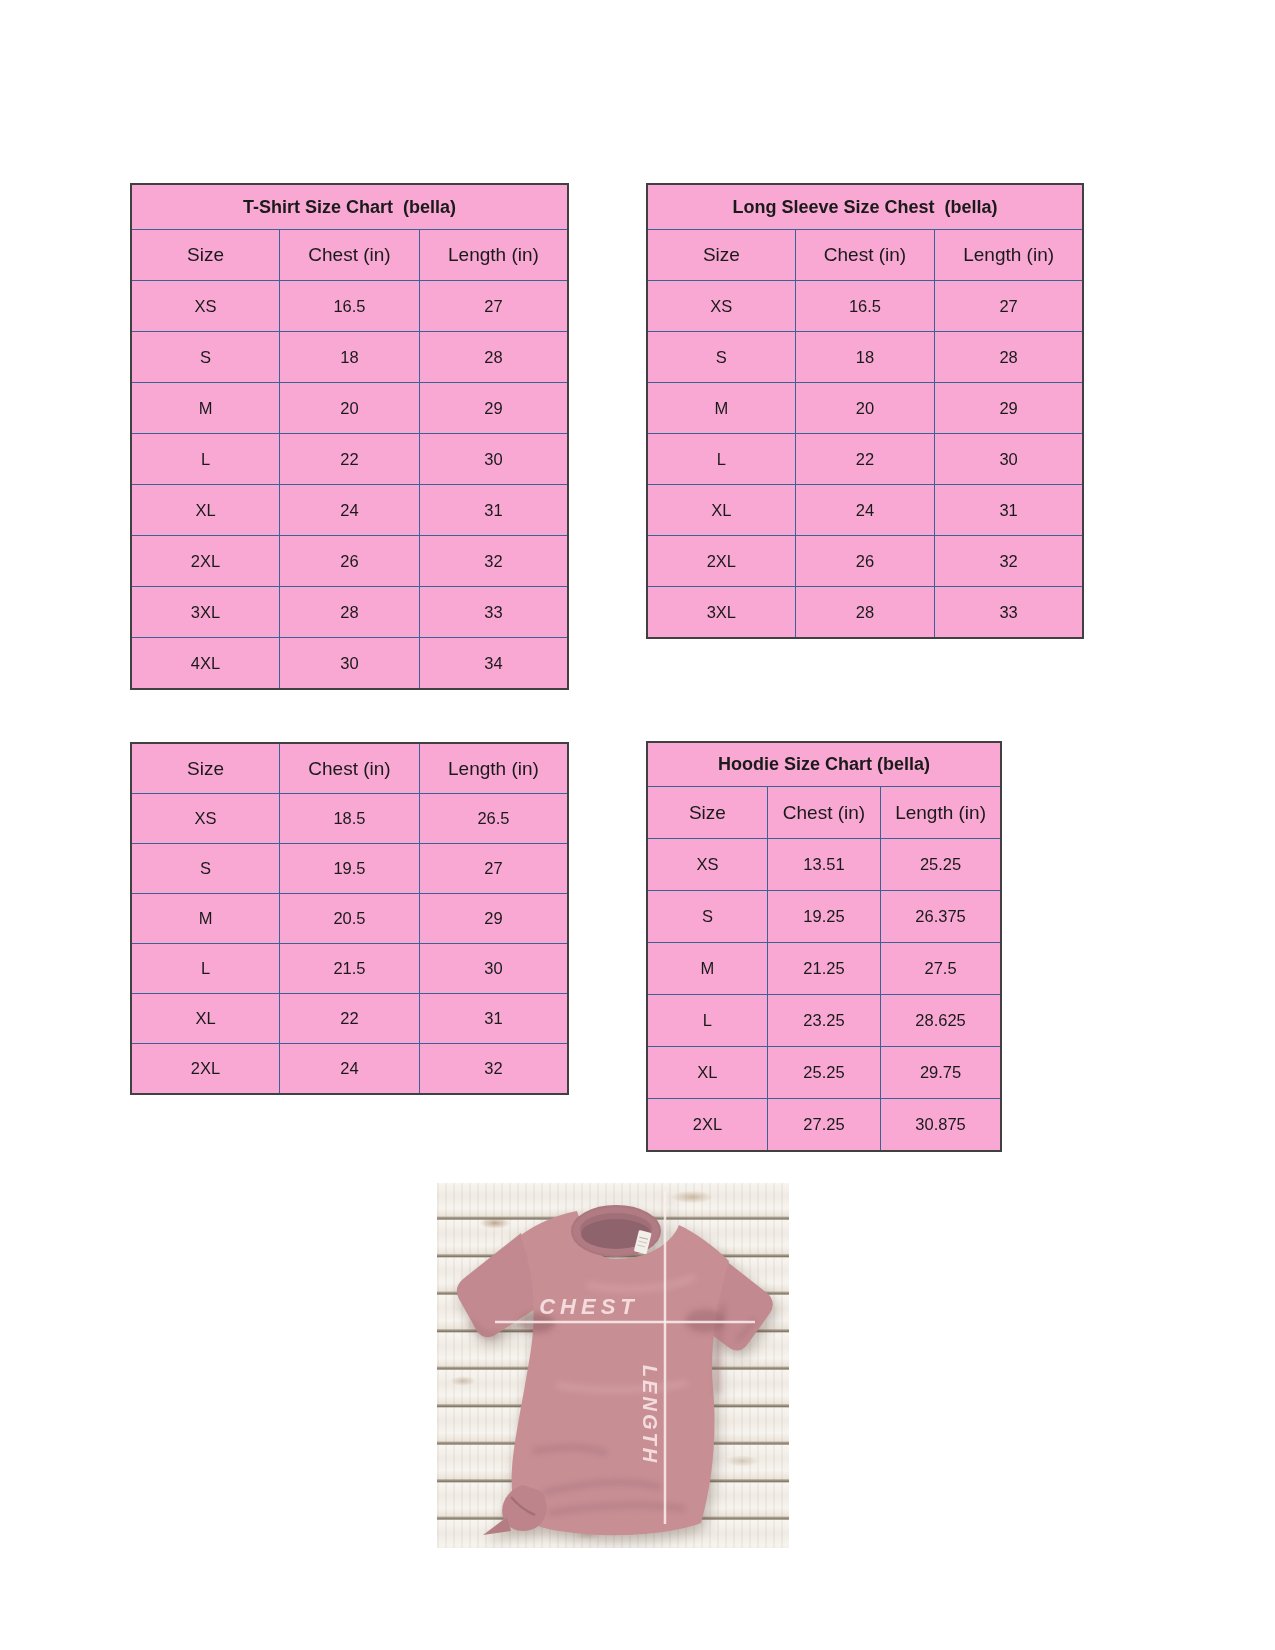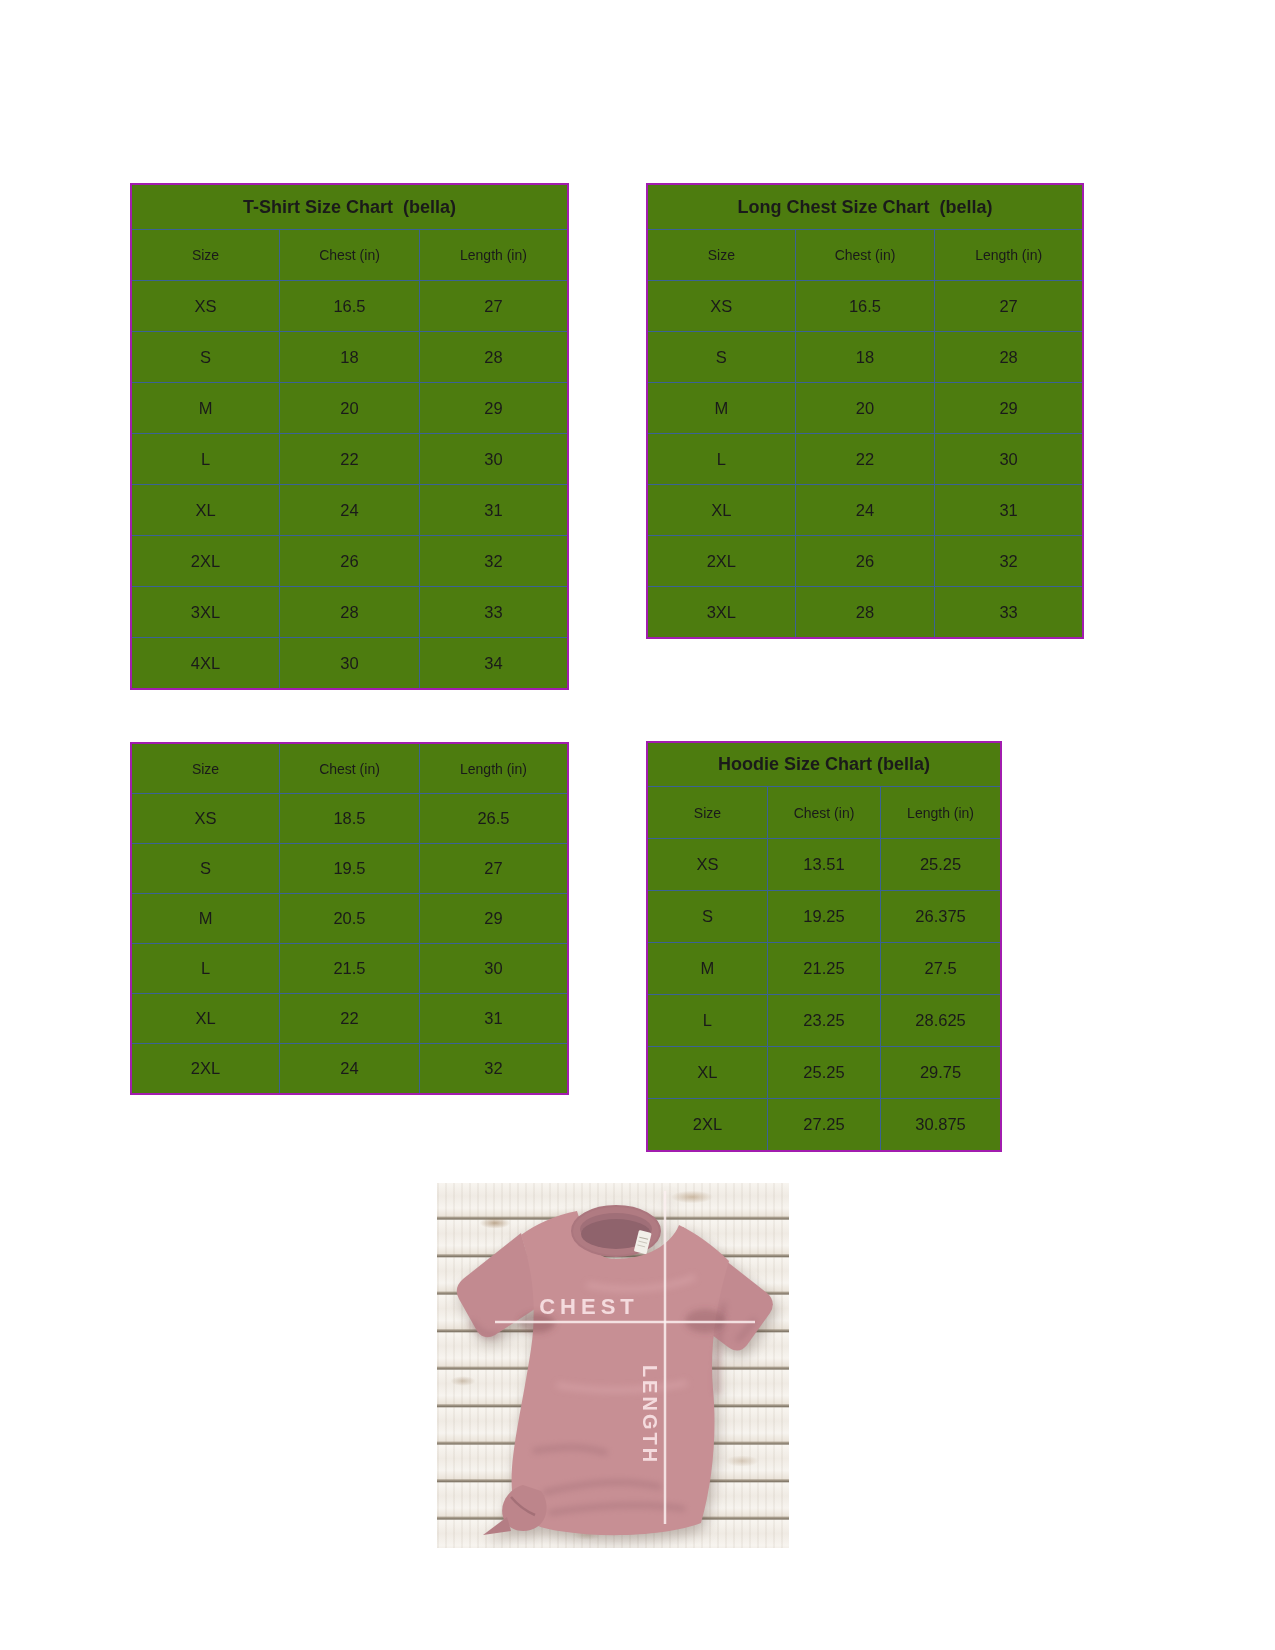--- a/index.html
+++ b/index.html
@@ -1,50 +1,51 @@
 <!DOCTYPE html>
 <html><head>
 <meta charset="utf-8">
 <style>
   html,body{margin:0;padding:0;background:#ffffff;}
   .page{
     position:relative;width:1275px;height:1650px;background:#ffffff;overflow:hidden;
     font-family:"Liberation Sans",sans-serif;color:#1a1a1a;
   }
   table.size-table{
-    position:absolute;border-collapse:collapse;table-layout:fixed;background:#4d7c0f;
-    border:2px solid #a21caf;
+    position:absolute;border-collapse:collapse;table-layout:fixed;background:#f9a8d4;
+    border:2px solid #404040;
     padding-left:36px;
   }
   table.size-table td,table.size-table th{
     border:1.5px solid #3a6296;text-align:center;vertical-align:middle;
     font-size:16.5px;font-weight:normal;color:#1a1a1a;padding:0;height:var(--rh);
     font-family:"Liberation Sans",sans-serif;
   }
   table.size-table tr.title-row td{
     font-weight:bold;font-size:18px;height:var(--trh);white-space:pre;
   }
-  table.size-table tr.header-row th{font-size:14px;}
+  table.size-table tr.header-row th{font-size:19px;}
   .tbl-tshirt{left:130px;top:183px;width:439px;--trh:44px;--rh:50px;}
   .tbl-longsleeve{left:646px;top:183px;width:438px;--trh:44px;--rh:50px;}
   .tbl-sweatshirt{left:130px;top:742px;width:439px;--trh:41px;--rh:49px;}
   .tbl-hoodie{left:646px;top:741px;width:356px;--trh:43px;--rh:51px;}
 
   .photo{
     position:absolute;left:437px;top:1183px;width:352px;height:365px;overflow:hidden;
     background:
       radial-gradient(22px 8px at 58px 40px, rgba(146,110,70,.55), transparent 70%),
       radial-gradient(30px 9px at 255px 14px, rgba(160,125,85,.45), transparent 70%),
       radial-gradient(18px 7px at 26px 198px, rgba(140,110,75,.35), transparent 70%),
       radial-gradient(24px 8px at 305px 278px, rgba(150,118,80,.30), transparent 70%),
       radial-gradient(20px 7px at 150px 352px, rgba(150,118,80,.25), transparent 70%),
       repeating-linear-gradient(90deg, rgba(150,135,115,.09) 0 2px, rgba(255,255,255,0) 2px 8px),
       repeating-linear-gradient(180deg,
         #f8f5f0 0px,#f0ebe4 13px,#f7f4ef 25px,#ebe4da 33px,
         #a89d8d 34.5px,#857b6c 36px,#f8f5f0 37.5px);
+    font-style: italic;
   }
   .photo svg{position:absolute;left:0;top:0;filter:drop-shadow(3px 6px 7px rgba(90,70,60,.35));}
 </style>
 </head>
 <body>
 
 <div class="page">
 
   <table class="size-table tbl-tshirt">
       <colgroup>
@@ -104,21 +105,21 @@
       </tbody>
     </table>
   <table class="size-table tbl-longsleeve">
       <colgroup>
         <col style="width:34%">
         <col style="width:32%">
         <col style="width:34%">
       </colgroup>
       <tbody>
         <tr class="title-row">
-          <td colspan="3">Long Chest Size Chart  (bella)</td>
+          <td colspan="3">Long Sleeve Size Chest  (bella)</td>
         </tr>
         <tr class="header-row">
           <th>Size</th>
           <th>Chest (in)</th>
           <th>Length (in)</th>
         </tr>
         <tr>
           <td>XS</td>
           <td>16.5</td>
           <td>27</td>

